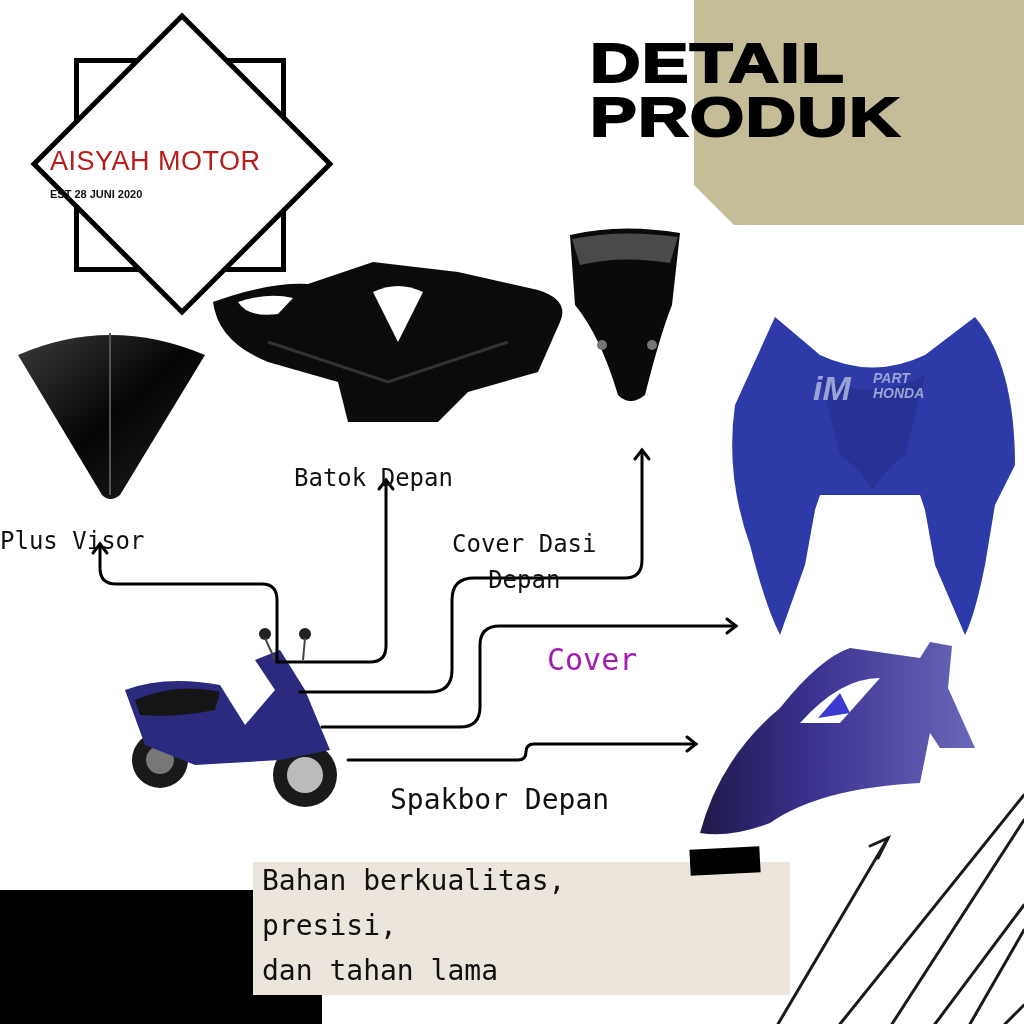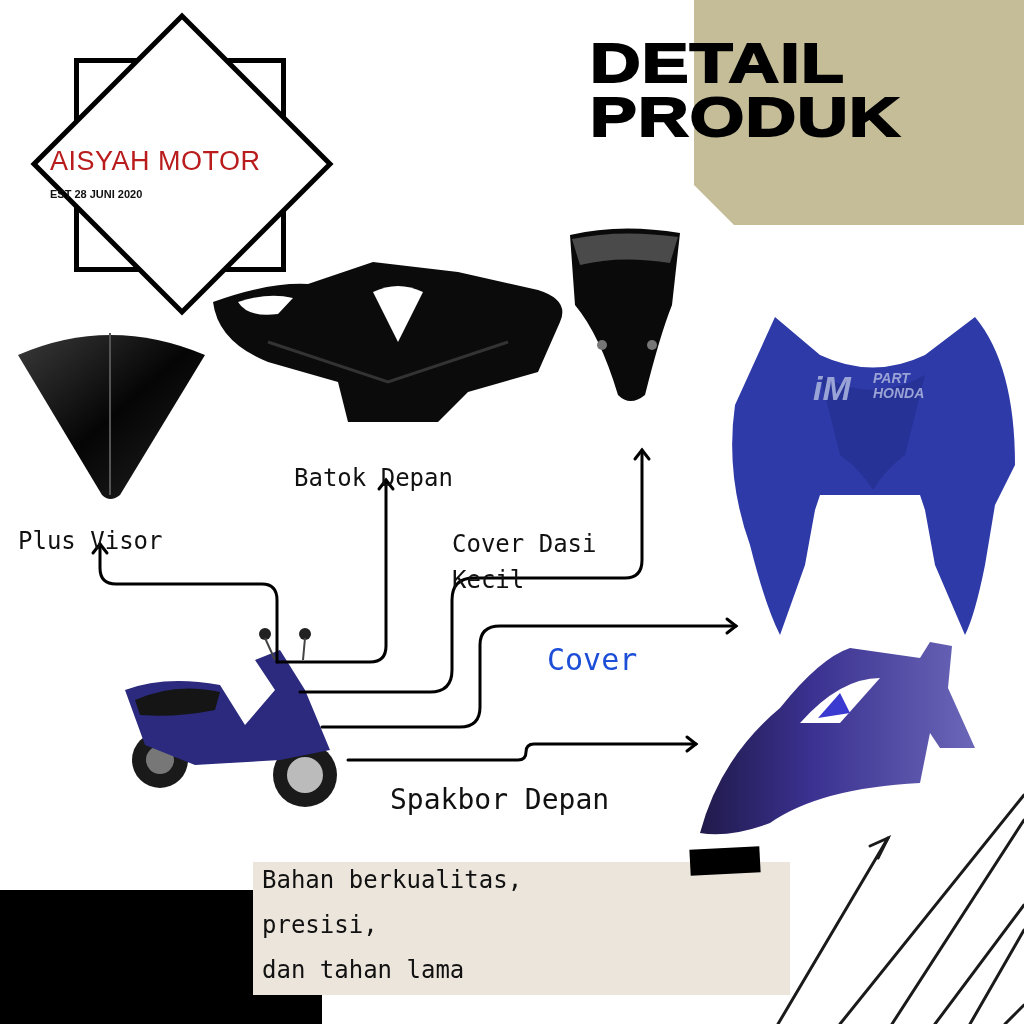--- a/index.html
+++ b/index.html
@@ -6,23 +6,23 @@
   body { width:1024px; height:1024px; position:relative; overflow:hidden; background:#ffffff; font-family:"DejaVu Sans Mono", monospace; }
   .abs { position:absolute; }
   .tan-block { left:694px; top:0; width:330px; height:225px; background:#c4bd98; clip-path: polygon(0 0,100% 0,100% 100%,40px 100%,0 185px); }
   .title { left:590px; top:36px; font-family:"Liberation Sans", sans-serif; font-weight:900; font-size:56px; line-height:54px; color:#000; letter-spacing:1px; transform:scaleX(1.25); transform-origin:left top; }
   .title span { display:block; -webkit-text-stroke:2px #000; }
   .logo-square { left:74px; top:58px; width:212px; height:214px; border:5px solid #000; box-sizing:border-box; }
   .logo-diamond-wrap { left:34px; top:16px; width:300px; height:300px; }
   .logo-name { left:50px; top:146px; width:266px; text-align:left; font-family:Liberation Sans, sans-serif; font-size:27px; color:#b91c1c; letter-spacing:0.5px; }
   .logo-est { left:50px; top:188px; width:266px; text-align:left; font-family:"Liberation Sans", sans-serif; font-size:11px; font-weight:bold; color:#111; }
   .label { font-size:24px; color:#111; white-space:nowrap;margin-top:21px; }
-  .label-big { font-size:30px; line-height:48px; color:#1d4ed8; }
+  .label-big { font-size:30px; line-height:48px; color:#a21caf; }
   .note { left:253px; top:862px; width:537px; height:133px; background:#ebe5db; }
-  .note-text { left:262px; top:858px; font-size:24px; line-height:45px; color:#111; }
+  .note-text { left:262px; top:858px; font-size:28px; line-height:45px; color:#111; }
   .black-block { left:0; top:890px; width:322px; height:134px; background:#000; }
   .tape { left:690px; top:848px; width:70px; height:26px; background:#000; transform:rotate(-3deg); }
   svg { overflow:visible; }
 </style>
 </head>
 <body>
 
 <div class="abs tan-block"></div>
 <div class="abs black-block"></div>
 
@@ -106,25 +106,25 @@
     <path d="M379,489 L386,480 L393,489"></path>
     <path d="M300,692 L430,692 Q452,692 452,670 L452,600 Q452,578 474,578 L625,578 Q642,578 642,560 L642,450"></path>
     <path d="M635,459 L642,450 L649,459"></path>
     <path d="M322,727 L460,727 Q480,727 480,707 L480,645 Q480,626 500,626 L736,626"></path>
     <path d="M727,619 L736,626 L727,633"></path>
     <path d="M348,760 L518,760 Q526,760 526,752 Q526,744 534,744 L696,744"></path>
     <path d="M687,737 L696,744 L687,751"></path>
   </g>
 </svg>
 
-<div class="abs label" style="left:18px;top:506px;">Plus Visor</div>
+<div class="abs label" style="left:0;top:506px;">Plus Visor</div>
 <div class="abs label" style="left:294px;top:443px;">Batok Depan</div>
-<div class="abs label" style="left:452px;top:505px;line-height:36px;">
+<div class="abs label" style="left:452px;top:505px;line-height:36px;text-align:center;">
   <div>Cover Dasi</div>
-  <div>Kecil</div>
+  <div>Depan</div>
 </div>
 <div class="abs label-big" style="left:547px;top:636px;">
   <div>Cover</div>
 </div>
 <div class="abs label" style="left:390px;top:762px;font-size:28px;">Spakbor Depan</div>
 
 <div class="abs note"></div>
 <div class="abs tape"></div>
 <div class="abs note-text">
   <div>Bahan berkualitas,</div>

